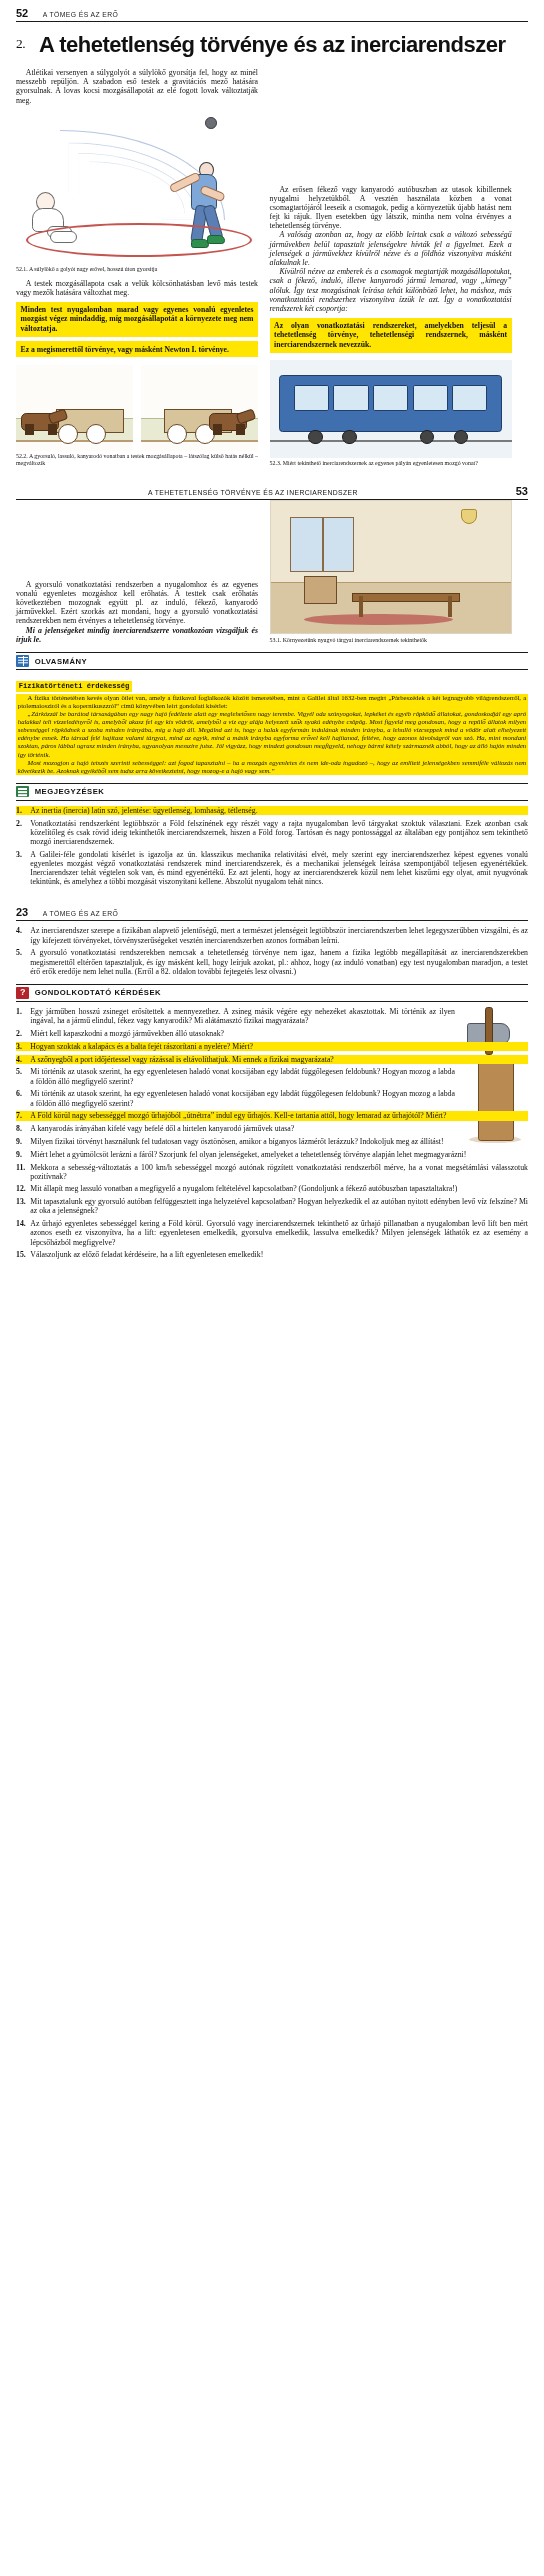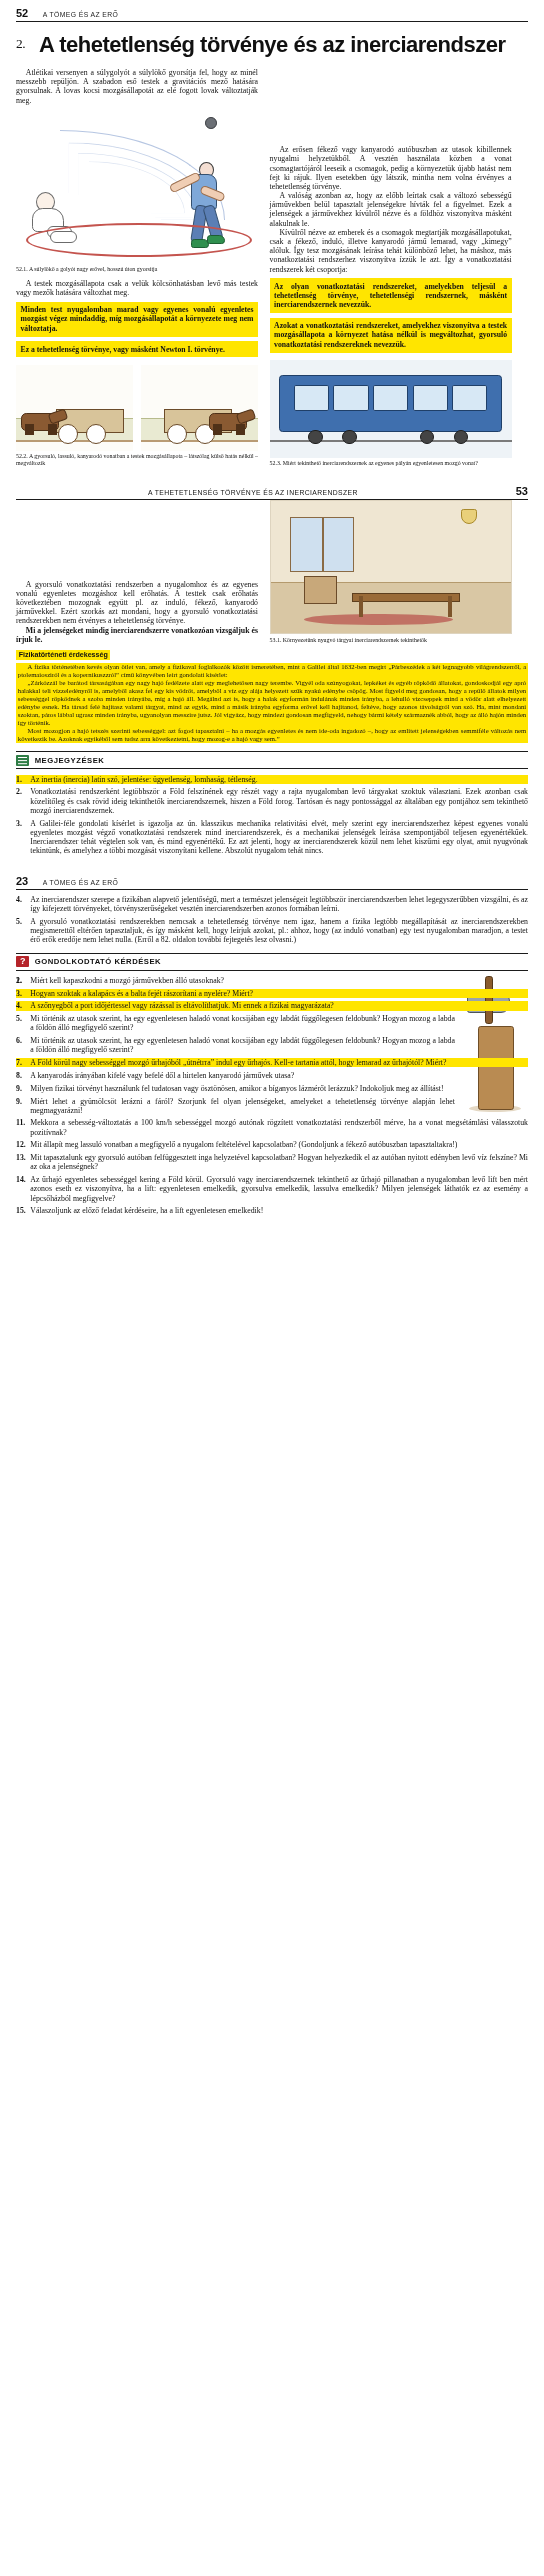--- a/index.html
+++ b/index.html
@@ -52,21 +52,21 @@
     position:absolute; left:0; top:2.7px;
     font-family:"Liberation Serif",serif;
     font-weight:normal;
     font-size:13.4px;
   }
 
   .cols{ display:flex; gap:11.6px; align-items:flex-end; }
   .col{ width:242px; }
 
   p{ margin:0 0 0 0; font-size:7.8px; line-height:1.18; text-align:justify; text-indent:9.8px; }
-  p + p{ margin-top:0px; }
+  p + p{ margin-top:0px;font-style:italic; }
   .gap{ height:5.3px; }
   .gap-s{ height:2.7px; }
 
   .hl{
     background:#ffe500;
     font-family:"Liberation Serif",serif;
     font-weight:bold;
     font-size:7.7px;
     line-height:1.2;
     padding:3.6px 4.5px 3.6px 4.5px;
@@ -166,21 +166,21 @@
   .ic-book:after{content:"";position:absolute;left:50%;top:0.9px;bottom:0.9px;width:1.2px;background:#fff;}
   .ic-book:before{content:"";position:absolute;left:1.8px;right:1.8px;top:1.8px;height:0.9px;background:#fff;box-shadow:0 2.7px 0 #fff,0 5.3px 0 #fff;}
   .ic-note{background:#2f7d46;border-radius:0.9px;}
   .ic-note:after{content:"";position:absolute;left:2.2px;right:2.2px;top:2.7px;height:1.1px;background:#fff;box-shadow:0 3.1px 0 #fff,0 6.2px 0 #fff;}
   .ic-q{background:#b5242a;border-radius:0.9px;color:#fff;
         font-family:"Liberation Sans",sans-serif;font-weight:bold;font-size:9px;
         text-align:center;line-height:11.6px;}
 
   .subhead{
     background:#ffe500;display:inline-block;
-    font-family:Liberation Sans, sans-serif;font-weight:bold;font-size:7.1px;
+    font-family:Liberation Mono, monospace;font-weight:bold;font-size:7.1px;
     padding:1.3px 2.7px;margin:3.6px 0 2.7px 0;
   }
 
   .readbox p{ background:#ffe500; font-size:6.7px; line-height:1.2; text-align:justify; }
   .readbox p.pad{ padding:0 1.8px; }
 
   
   ol.nums{ margin:0; padding:0; list-style:none; counter-reset:none; }
   ol.nums li{
     position:relative;padding-left:14.3px;margin-bottom:3.6px;
@@ -253,21 +253,21 @@
           <div class="ball"></div>
           <div class="ring"></div>
         </div>
 
         <div class="cap">52.1. A súlylökő a golyót nagy erővel, hosszú úton gyorsítja</div>
 
         <div class="gap"></div>
         <p>A testek mozgásállapota csak a velük kölcsönhatásban levő más testek vagy mezők hatására változhat meg.</p>
 
         <div class="hl">Minden test nyugalomban marad vagy egyenes vonalú egyenletes mozgást végez mindaddig, míg mozgásállapotát a környezete meg nem változtatja.</div>
-        <div class="hl">Ez a tehetetlenség törvénye, vagy másként Newton I. törvénye.</div>
+        <div class="hl">Ez a megismerettől törvénye, vagy másként Newton I. törvénye.</div>
 
         <div class="gap-s"></div>
         <div class="twocolimgs">
           <div class="fig small">
             <div class="scene">
               <div class="hill"></div>
               <div class="ground"></div>
               <div class="cartbody" style="left:34%"></div>
               <div class="wheel" style="left:36%"></div>
               <div class="wheel" style="left:60%"></div>
@@ -297,21 +297,20 @@
         </div>
         <div class="cap">52.2. A gyorsuló, lassuló, kanyarodó vonatban a testek mozgásállapota – látszólag külső hatás nélkül – megváltozik</div>
       </div>
 
       <div class="col">
         <p>Az erősen fékező vagy kanyarodó autóbuszban az utasok kibillennek nyugalmi helyzetükből. A vesztén használata közben a vonat csomagtartójáról leeseik a csomagok, pedig a környezetük újabb hatást nem fejt ki rájuk. Ilyen esetekben úgy látszik, mintha nem volna érvényes a tehetetlenség törvénye.</p>
         <p>A valóság azonban az, hogy az előbb leírtak csak a változó sebességű járművekben belül tapasztalt jelenségekre hívták fel a figyelmet. Ezek a jelenségek a járművekhez kívülről nézve és a földhöz viszonyítva másként alakulnak le.</p>
         <p>Kívülről nézve az emberek és a csomagok megtartják mozgásállapotukat, csak a fékező, induló, illetve kanyarodó jármű lemarad, vagy „kimegy” alóluk. Így tesz mozgásának leírása tehát különböző lehet, ha máshoz, más vonatkoztatási rendszerhez viszonyítva ízzük le azt. Így a vonatkoztatási rendszerek két csoportja:</p>
 
         <div class="hl">Az olyan vonatkoztatási rendszereket, amelyekben teljesül a tehetetlenség törvénye, tehetetlenségi rendszernek, másként inerciarendszernek nevezzük.</div>
-        <div class="hl">Azokat a vonatkoztatási rendszereket, amelyekhez viszonyítva a testek mozgásállapota a környezet hatása nélkül is megváltozhat, gyorsuló vonatkoztatási rendszereknek nevezzük.</div>
 
         <div class="gap-s"></div>
         <div class="fig small" style="height:98px">
           <div class="traincar">
             <div class="body"></div>
             <div class="winrow">
                 <span></span>
                 <span></span>
                 <span></span>
                 <span></span>
@@ -355,20 +354,24 @@
             <div class="tleg" style="left:37%"></div>
             <div class="tleg" style="left:74%"></div>
             <div class="chair"></div>
           </div>
         </div>
         <div class="cap">53.1. Környezetünk nyugvó tárgyai inerciarendszernek tekinthetők</div>
       </div>
     </div>
 
     
+    <div class="banner">
+      <span class="ic ic-book"></span>
+      <span class="label">OLVASMÁNY</span>
+    </div>
     <div class="subhead">Fizikatörténeti érdekesség</div>
     <div class="readbox">
       <p class="pad">A fizika történetében kevés olyan ötlet van, amely a fizikaval foglalkozók között ismeretében, mint a Galilei által 1632-ben megírt „Párbeszédek a két legnagyobb világrendszerről, a ptolemaiosziról és a kopernikuszzról” című könyvében leírt gondolati kísérlet:</p>
       <p class="pad">„Zárkózzál be barátod társaságában egy nagy hajó fedélzete alatt egy meglehetősen nagy terembe. Vigyél oda szúnyogokat, lepkéket és egyéb röpködő állatokat, gondoskodjál egy apró halakkal teli vízzeledényről is, amelyből akasz fel egy kis vödröt, amelyből a víz egy alája helyezett szűk nyakú edénybe csöpög. Most figyeld meg gondosan, hogy a repülő állatok milyen sebességgel röpködnek a szoba minden irányába, míg a hajó áll. Megálnd azt is, hogy a halak egyformán indulának minden irányba, a lehulló vízcseppek mind a vödör alatt elhelyezett edénybe esnek. Ha társad felé hajítasz valami tárgyat, mind az egyik, mind a másik irányba egyforma erővel kell hajítanod, feltéve, hogy azonos távolságról van szó. Ha, mint mondani szoktan, páros lábbal ugrasz minden irányba, ugyanolyan messzire jutsz. Jól vigyázz, hogy mindezt gondosan megfigyeld, nehogy bármi kétely származnék abból, hogy az álló hajón minden így történik.</p>
       <p class="pad">Most mozogjon a hajó tetszés szerinti sebességgel: azt fogod tapasztalni – ha a mozgás egyenletes és nem ide-oda ingadozó –, hogy az említett jelenségekben semmiféle változás nem következik be. Azoknak egyikéből sem tudsz arra következtetni, hogy mozog-e a hajó vagy sem.”</p>
     </div>
 
     
     <div class="banner">
       <span class="ic ic-note"></span>
@@ -419,20 +422,21 @@
     <div class="qfig">
       <span class="shadow"></span>
       <span class="stump"></span>
       <span class="axehead"></span>
       <span class="axehandle"></span>
     </div>
 
     <ol class="nums">
       <li>
         <span class="n">1.</span>
+        <span>Egy járműben hosszú zsineget erősítettek a mennyezethez. A zsineg másik végére egy nehezéket akasztottak. Mi történik az ilyen ingával, ha a jármű elindul, fékez vagy kanyarodik? Mi alátámasztó fizikai magyarázata?</span>
       </li>
       <li>
         <span class="n">2.</span>
         <span>Miért kell kapaszkodni a mozgó járművekben álló utasoknak?</span>
       </li>
       <li class="mark">
         <span class="n">3.</span>
         <span>Hogyan szoktak a kalapács és a balta fejét rászorítani a nyelére? Miért?</span>
       </li>
       <li class="mark">

